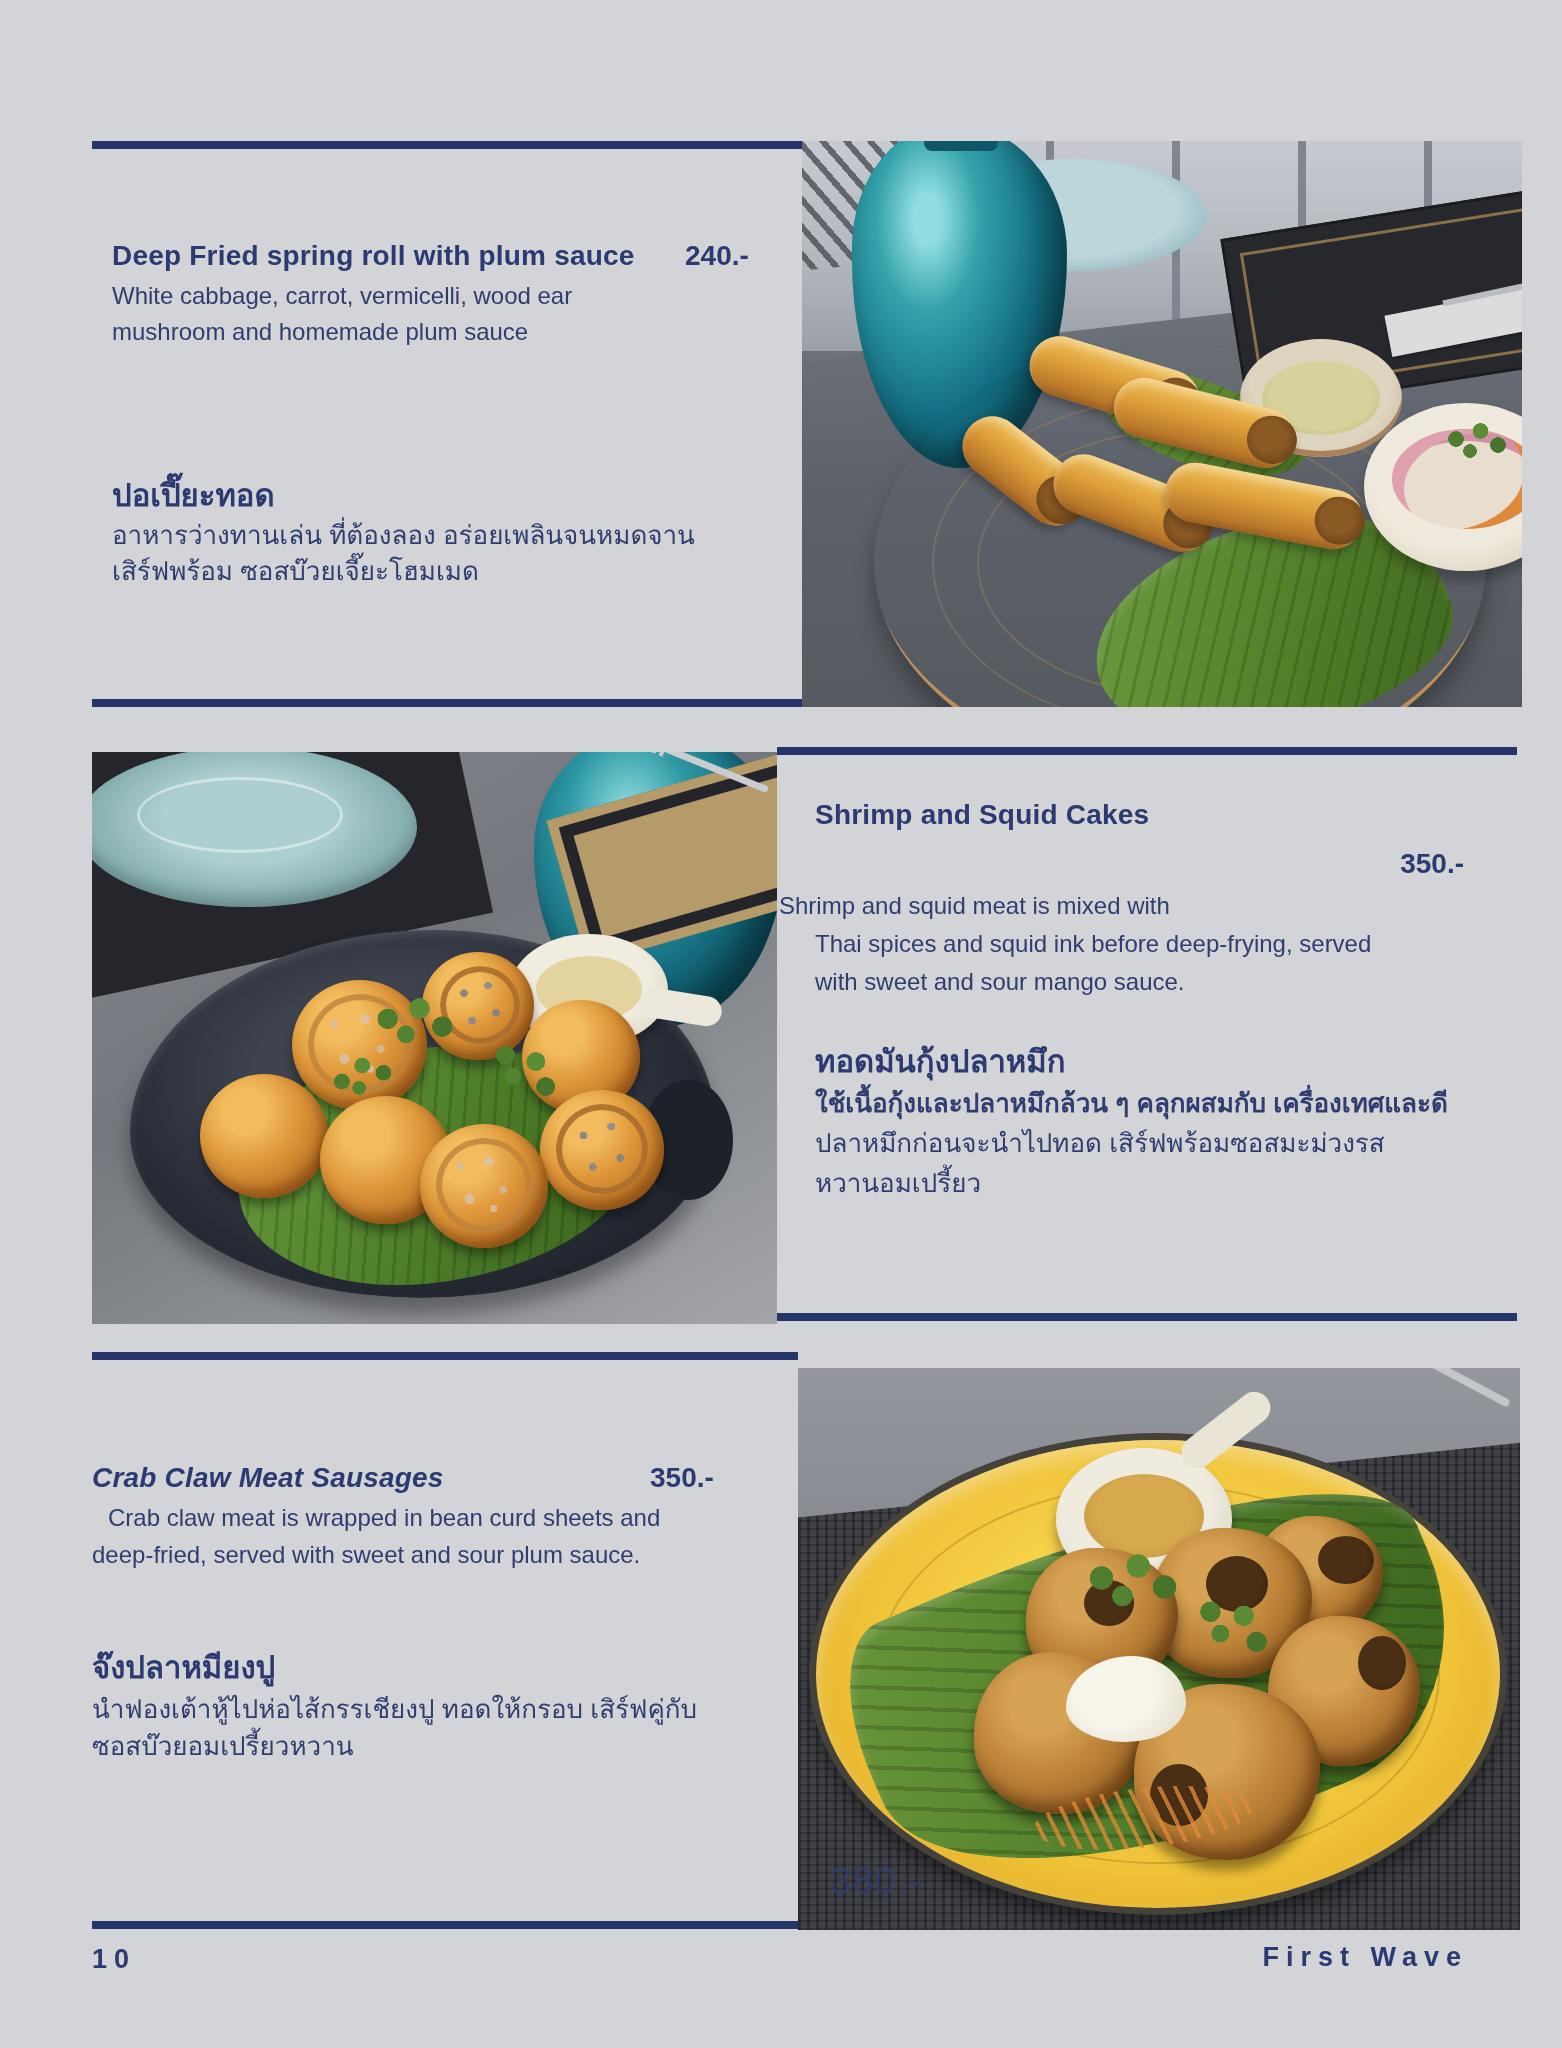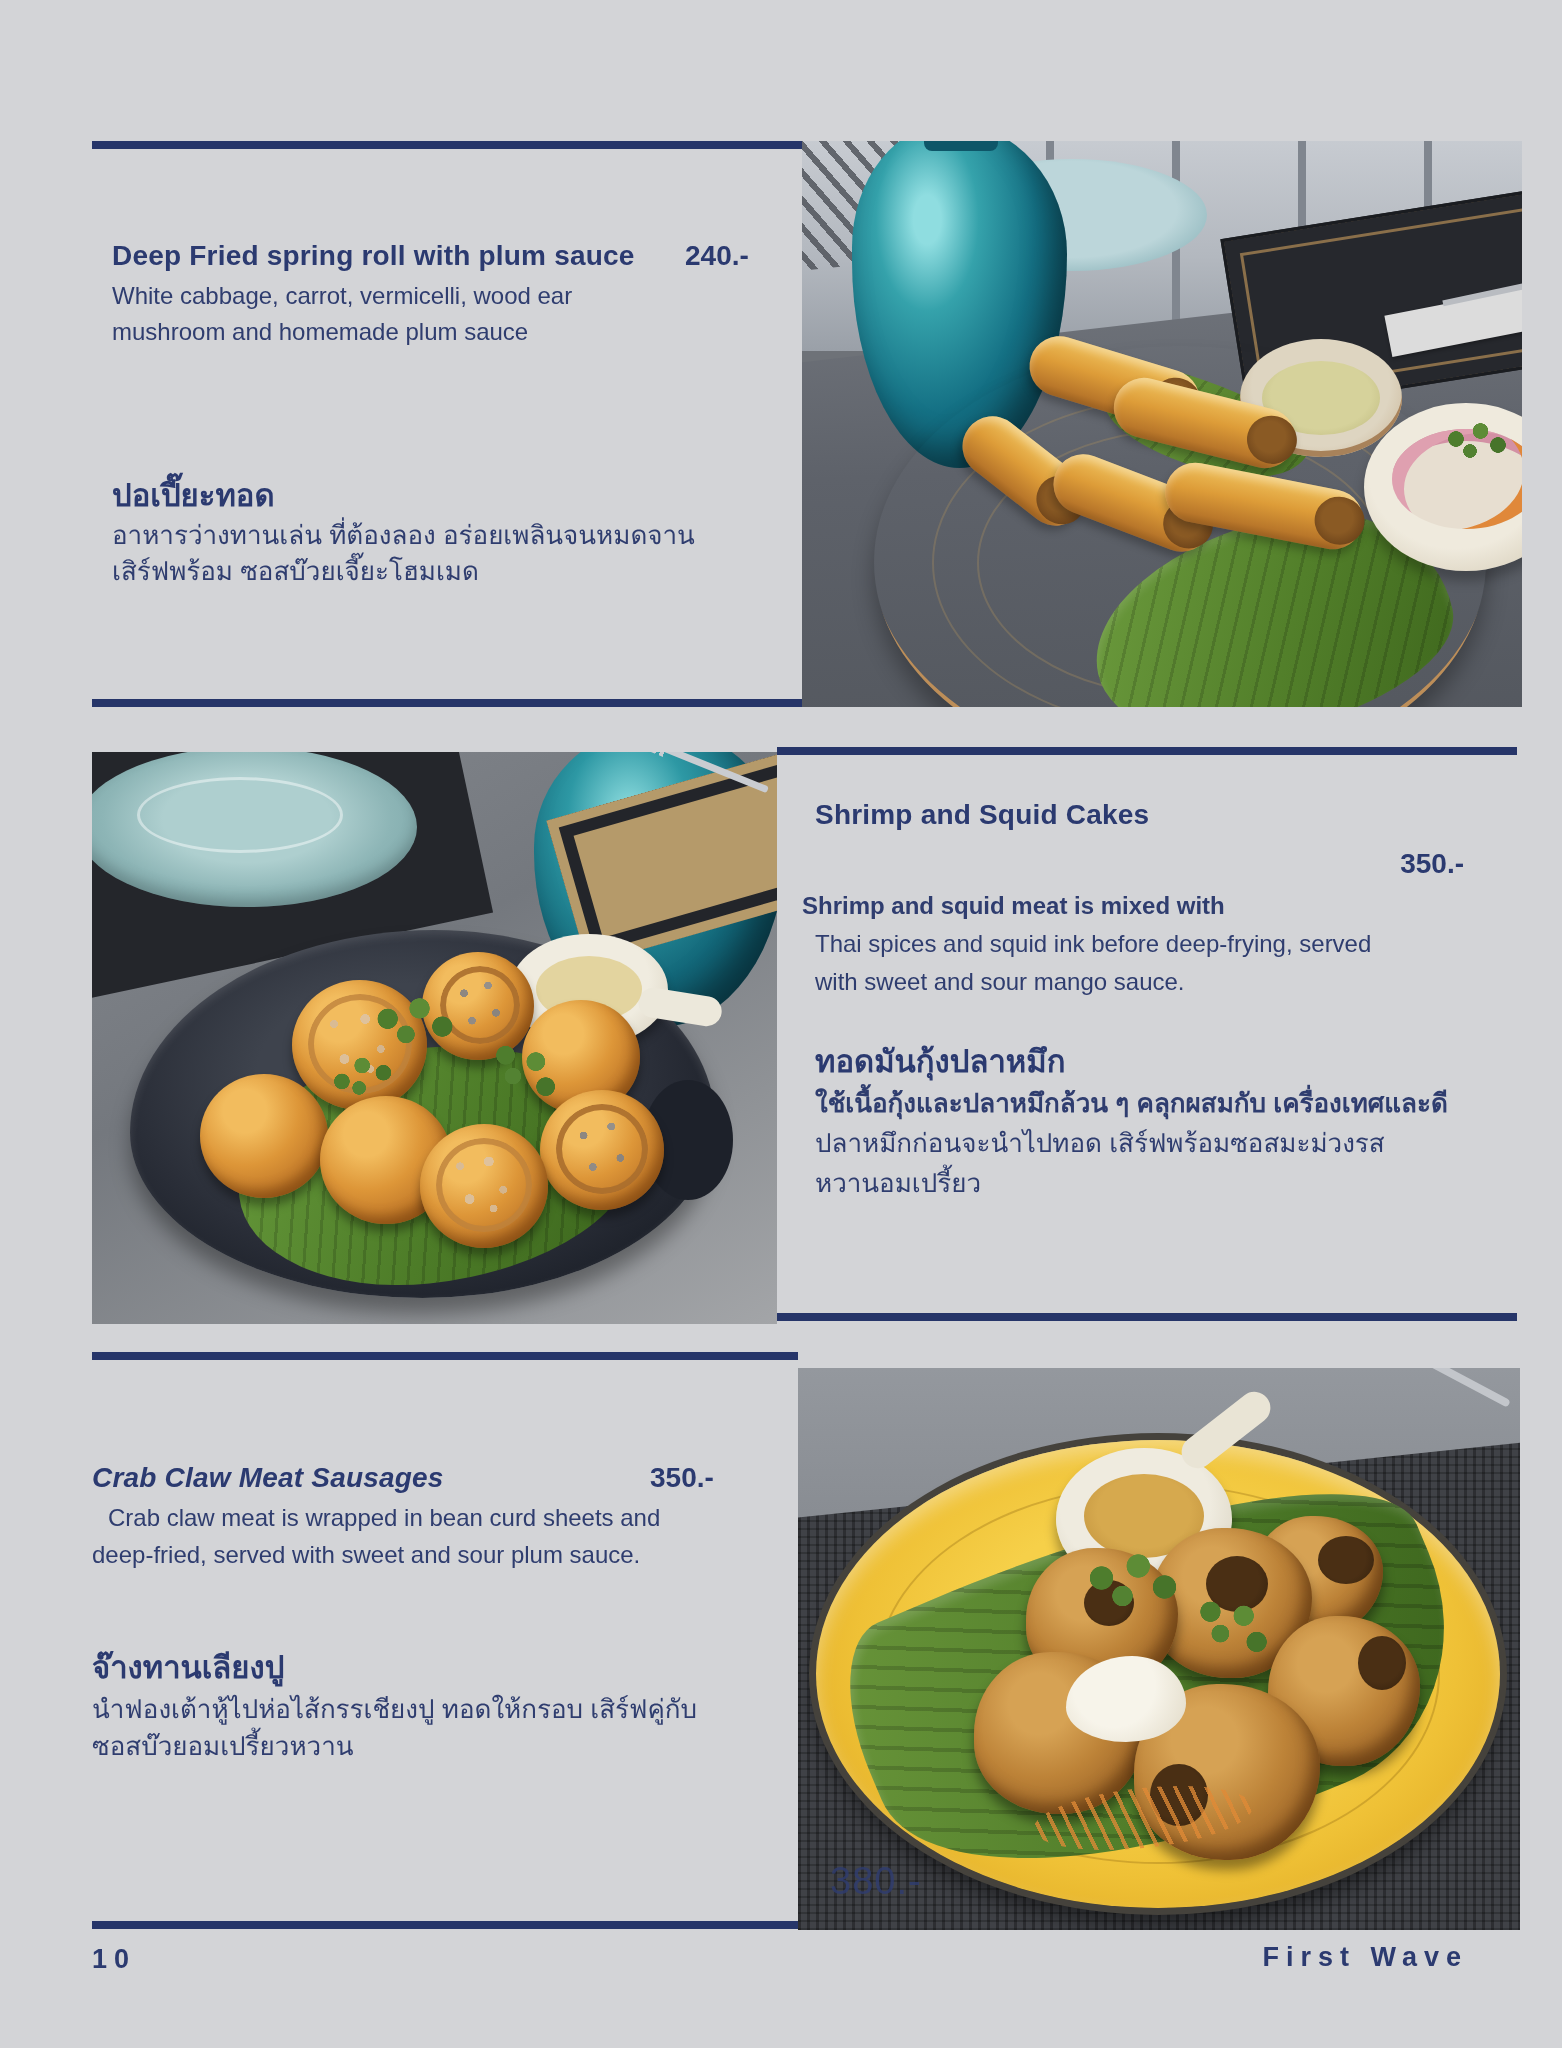--- a/index.html
+++ b/index.html
@@ -209,21 +209,21 @@
   <div class="roll" style="left:248px;top:332px;width:165px;transform:rotate(21deg);"></div>
   <div class="roll" style="left:362px;top:335px;width:200px;transform:rotate(11deg);"></div>
   <div class="p1-herb" style="left:640px;top:282px;"></div>
 </div>
 
 <div class="rule" style="left:777px;top:747px;width:740px;"></div>
 <div class="rule" style="left:777px;top:1313px;width:740px;"></div>
 
 <div class="name-en" style="left:815px;top:799px;">Shrimp and Squid Cakes</div>
 <div class="price" style="right:98px;top:848px;">350.-</div>
-<div class="desc-en" style="left:802px;top:892px;font-weight:bold;">Shrimp and squid meat is mixed with</div>
+<div class="desc-en" style="left:779px;top:892px;">Shrimp and squid meat is mixed with</div>
 <div class="desc-en" style="left:815px;top:930px;">Thai spices and squid ink before deep-frying, served</div>
 <div class="desc-en" style="left:815px;top:968px;text-align:right;">with sweet and sour mango sauce.</div>
 <div class="name-th" style="left:815px;top:1036px;">ทอดมันกุ้งปลาหมึก</div>
 <div class="desc-th" style="left:815px;top:1082px;font-weight:bold;">ใช้เนื้อกุ้งและปลาหมึกล้วน ๆ คลุกผสมกับ เครื่องเทศและดี</div>
 <div class="desc-th" style="left:815px;top:1122px;">ปลาหมึกก่อนจะนำไปทอด เสิร์ฟพร้อมซอสมะม่วงรส</div>
 <div class="desc-th" style="left:815px;top:1162px;">หวานอมเปรี้ยว</div>
 
 <div class="photo" style="left:92px;top:752px;width:685px;height:572px;">
   <div class="p2-bg"></div>
   <div class="p2-mat-left"></div>
@@ -250,21 +250,21 @@
   <div class="p1-herb" style="left:236px;top:306px;transform:rotate(-20deg);"></div>
 </div>
 
 <div class="rule" style="left:92px;top:1352px;width:706px;"></div>
 <div class="rule" style="left:92px;top:1921px;width:706px;"></div>
 
 <div class="name-en" style="left:92px;top:1462px;font-style:italic;">Crab Claw Meat Sausages</div>
 <div class="price" style="left:650px;top:1462px;">350.-</div>
 <div class="desc-en" style="left:92px;top:1504px;margin-left:16px;">Crab claw meat is wrapped in bean curd sheets and</div>
 <div class="desc-en" style="left:92px;top:1541px;text-align:right;">deep-fried, served with sweet and sour plum sauce.</div>
-<div class="name-th" style="left:92px;top:1642px;">จ๊างทานเลียงปู</div>
+<div class="name-th" style="left:92px;top:1642px;">จ๊งปลาหมียงปู</div>
 <div class="desc-th" style="left:92px;top:1688px;">นำฟองเต้าหู้ไปห่อไส้กรรเชียงปู ทอดให้กรอบ เสิร์ฟคู่กับ</div>
 <div class="desc-th" style="left:92px;top:1725px;">ซอสบ๊วยอมเปรี้ยวหวาน</div>
 
 <div class="photo" style="left:798px;top:1368px;width:722px;height:562px;">
   <div class="p3-mat"></div>
   <div class="p3-table"></div>
   <div class="p3-fork"></div>
   <div class="p3-plate"></div>
   <div class="p3-leaf"></div>
   <div class="p3-cup"></div>

